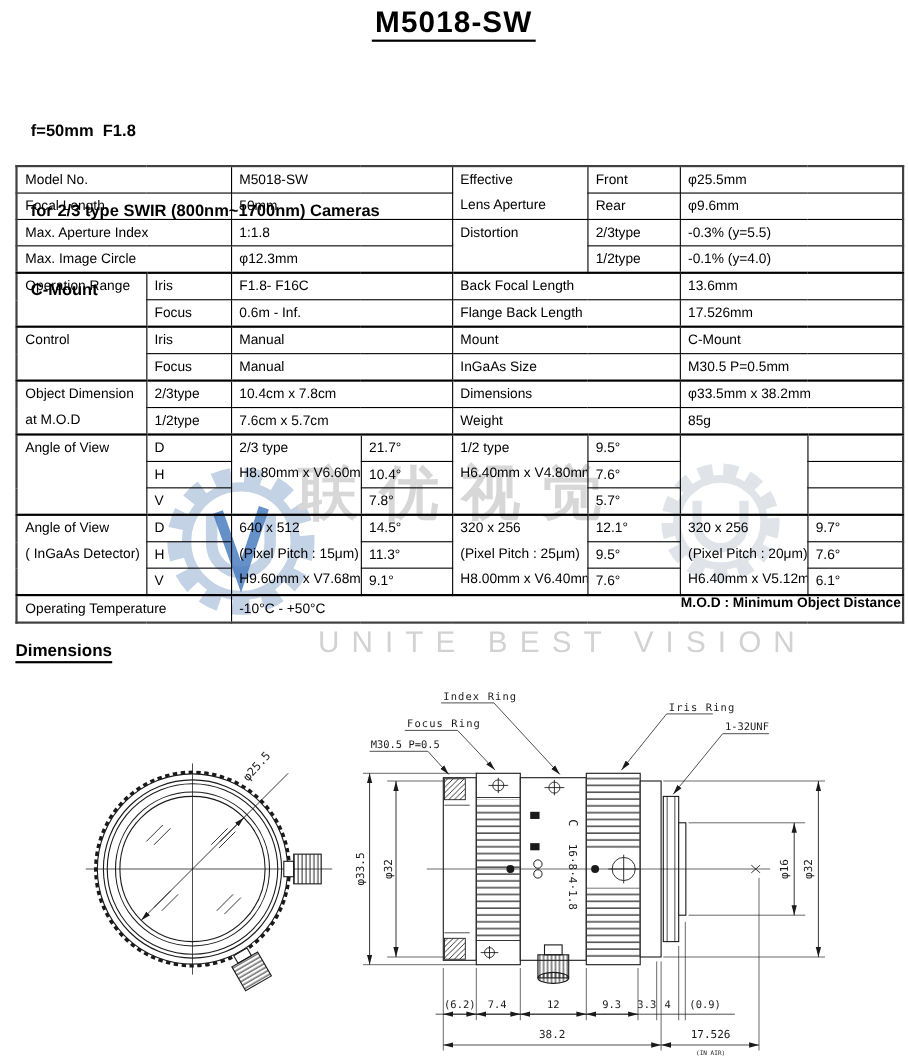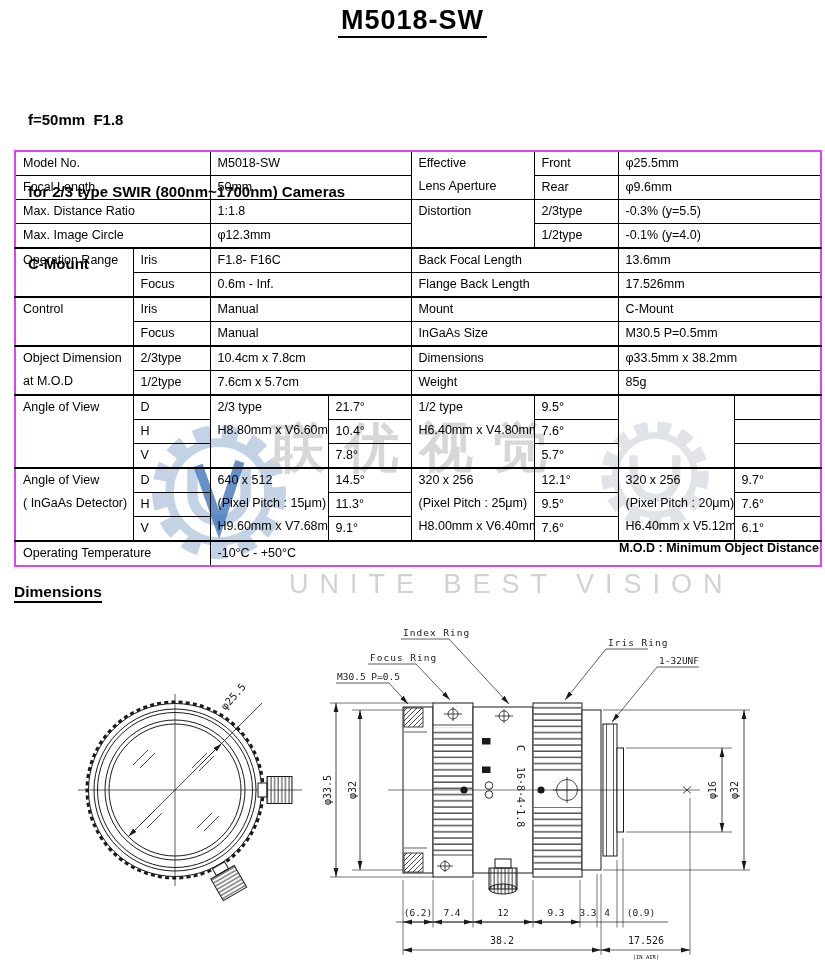--- a/index.html
+++ b/index.html
@@ -19,21 +19,21 @@
   
   .title { position:absolute; z-index:1; top:5px; left:0; width:100%; text-align:center;
            font-size:27px; font-weight:bold; letter-spacing:1px; }
   .title span { border-bottom:2.5px solid #000; padding:0 3px 1px; }
   .subtitle { position:absolute; z-index:1; left:28px; top:60px; font-size:15px;
               font-weight:bold; line-height:24px; white-space:pre; }
 
   
   table.spec { position:absolute; z-index:1; left:14px; top:150px; width:806px;
                border-collapse:collapse; table-layout:fixed; background:transparent;
-               border:2px solid #d946ef; font-size:12.5px; }
+               border:2px solid #404040; font-size:12.5px; }
   table.spec td { border:1px solid #000; height:23px; line-height:23px;
                   padding:0 2px 0 7px; vertical-align:top; white-space:nowrap;
                   overflow:hidden; }
   table.spec tr.grp td { border-top-width:2px;margin-left:15px; }
 
   .footnote { position:absolute; z-index:1; top:541px; left:0; width:819px;
               text-align:right; font-size:12.5px; font-weight:bold; }
 
   .dim-heading { position:absolute; z-index:1; left:14px; top:583px; font-size:15.5px;
                  font-weight:bold; }
@@ -91,21 +91,21 @@
           <td>Front</td>
           <td colspan="2">φ25.5mm</td>
         </tr>
         <tr>
           <td colspan="2">Focal Length</td>
           <td colspan="2">50mm</td>
           <td>Rear</td>
           <td colspan="2">φ9.6mm</td>
         </tr>
         <tr>
-          <td colspan="2">Max. Distance Ratio</td>
+          <td colspan="2">Max. Aperture Index</td>
           <td colspan="2">1:1.8</td>
           <td rowspan="2">Distortion</td>
           <td>2/3type</td>
           <td colspan="2">-0.3% (y=5.5)</td>
         </tr>
         <tr>
           <td colspan="2">Max. Image Circle</td>
           <td colspan="2">φ12.3mm</td>
           <td>1/2type</td>
           <td colspan="2">-0.1% (y=4.0)</td>

